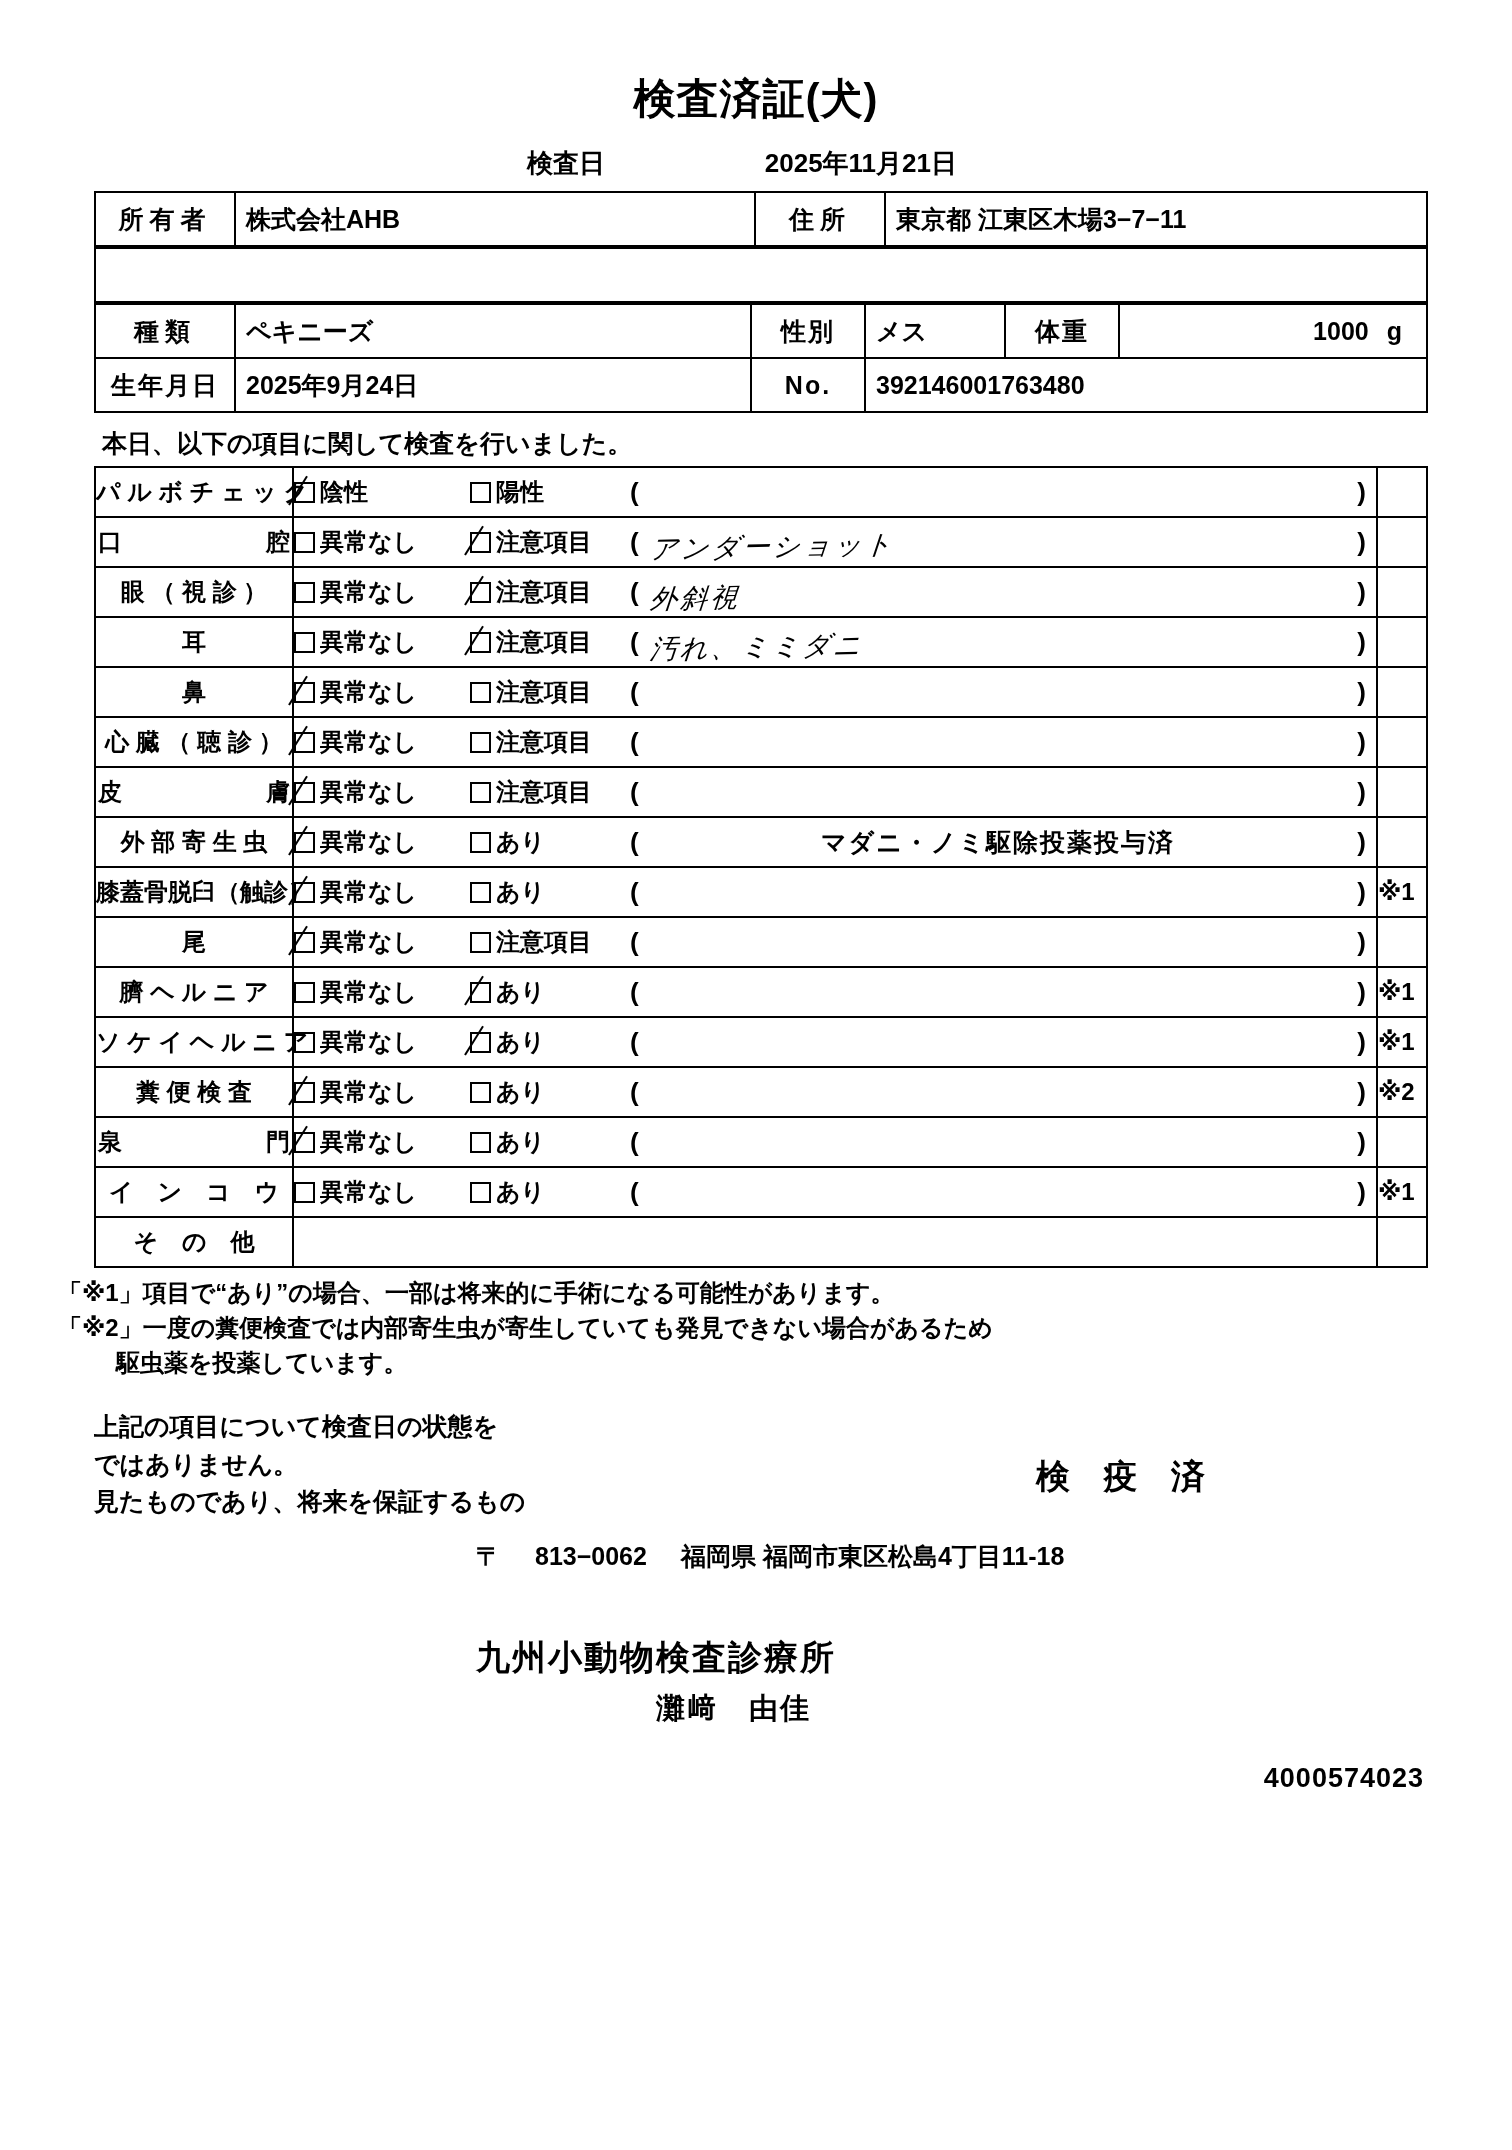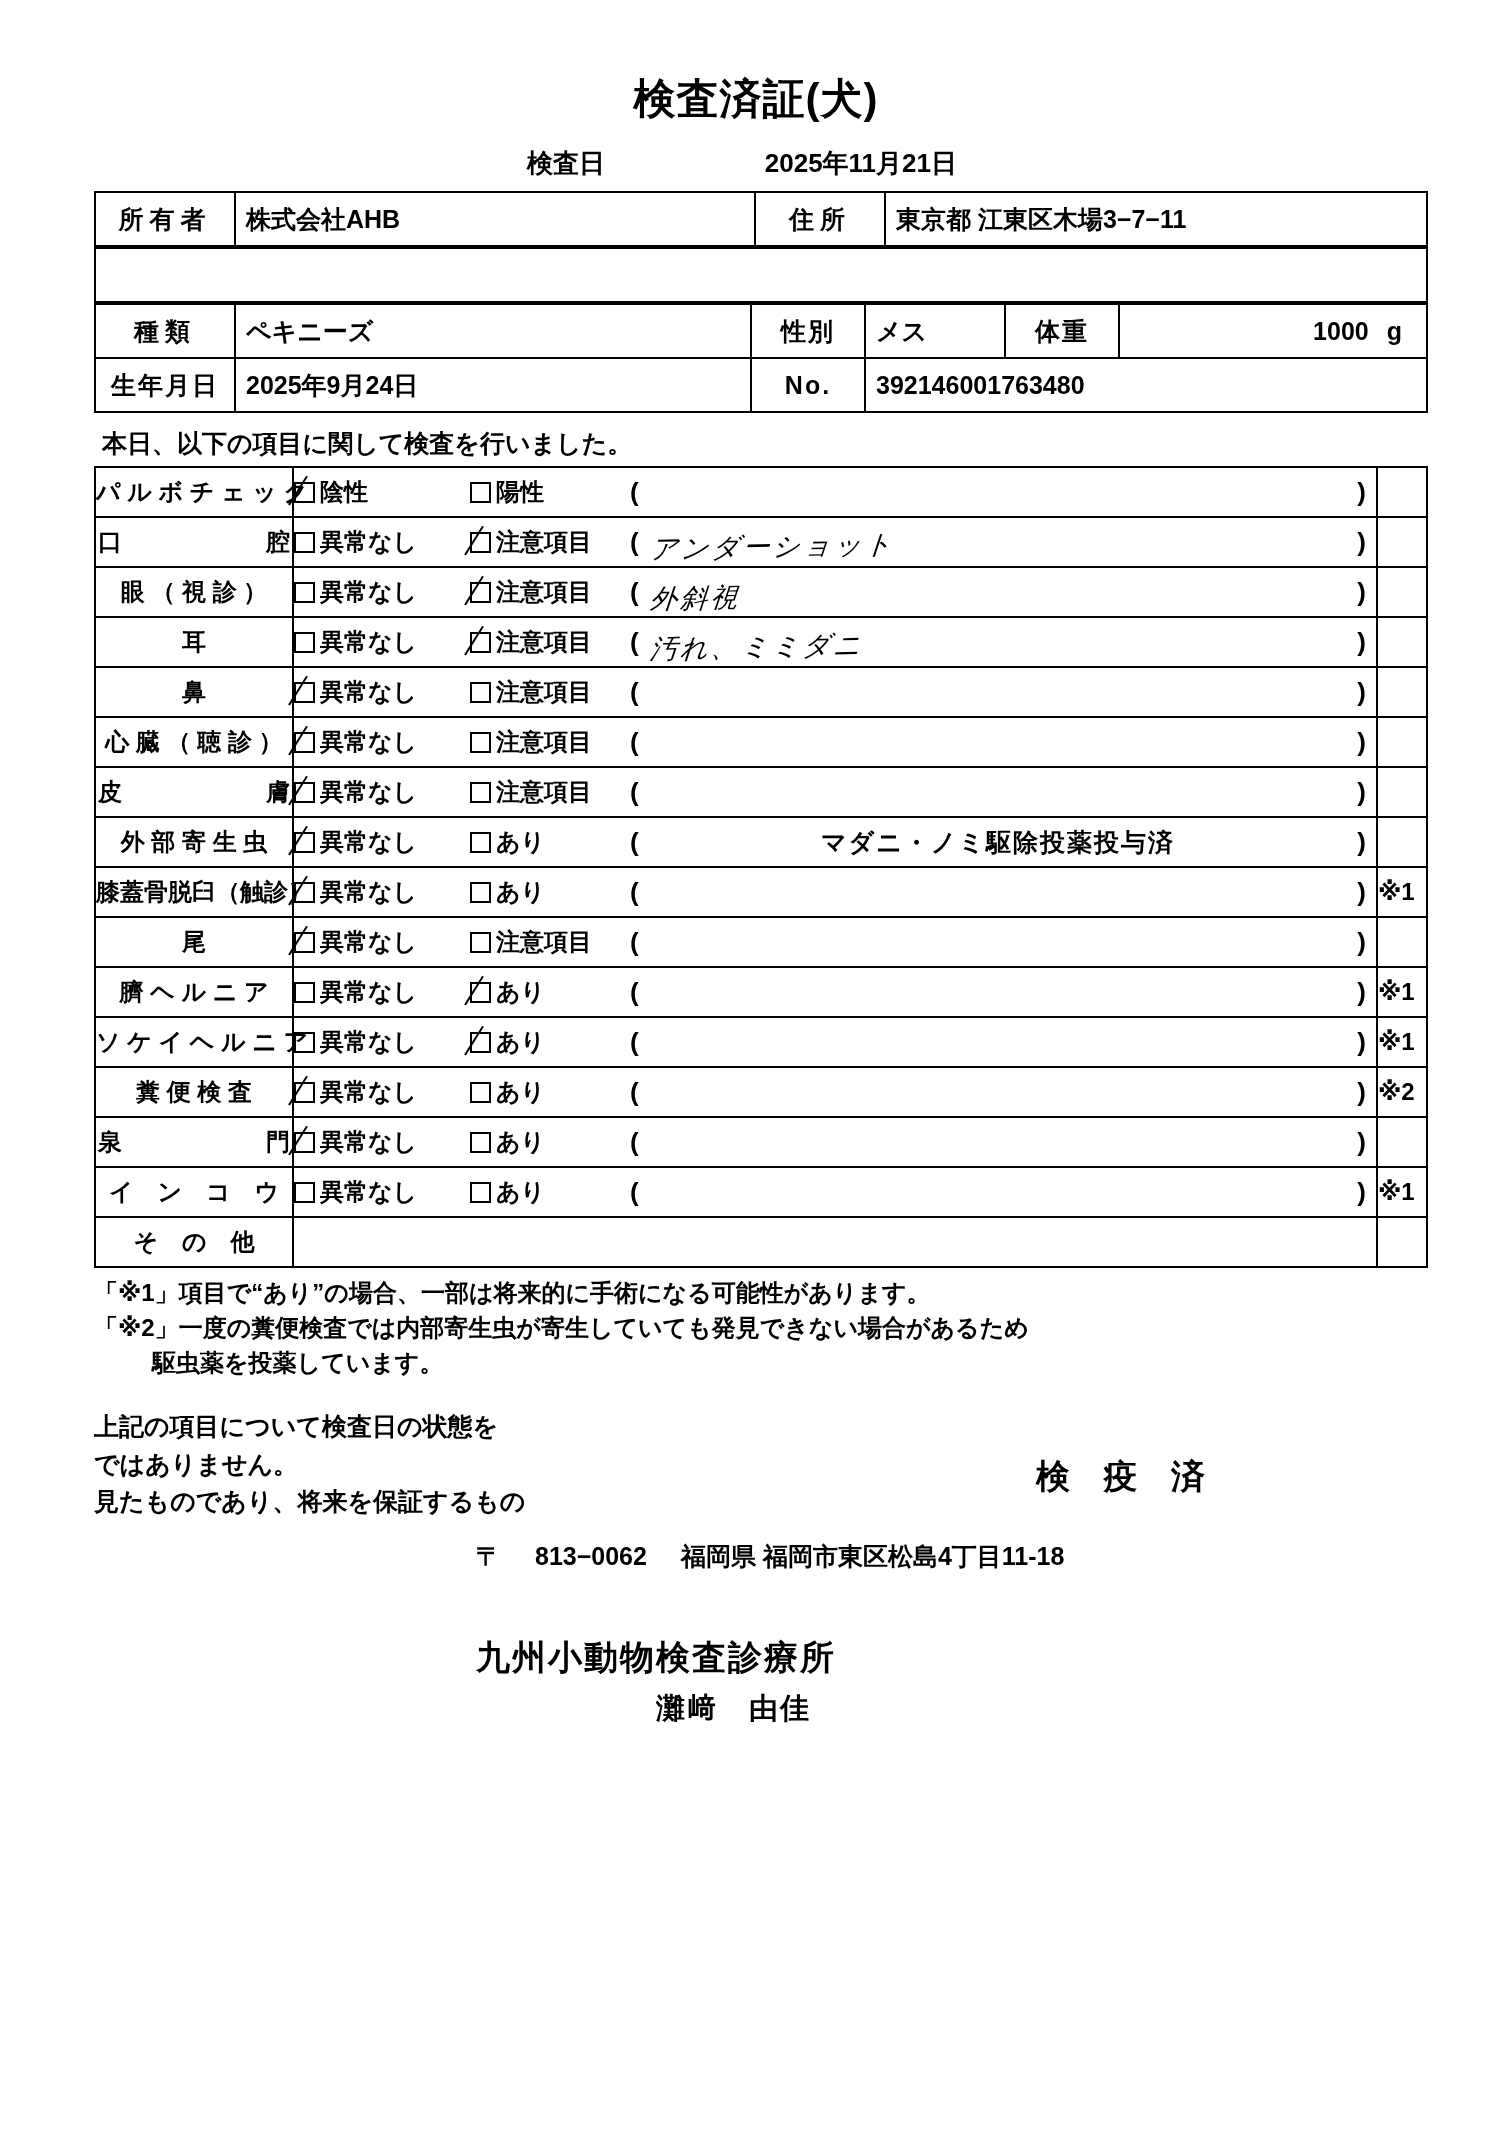--- a/index.html
+++ b/index.html
@@ -196,21 +196,21 @@
     text-align: left;
     padding-left: 12px;
     flex: 1;
   }
   td.ex-other {
     height: 54px;
   }
 
   
   .notes {
-    margin: 8px 0 0 78px;
+    margin: 8px 0 0 42px;
     font-size: 24px;
     font-weight: bold;
     line-height: 1.45;
   }
   .notes .indent { padding-left: 58px; }
 
   
   .lower {
     position: relative;
     margin-top: 28px;
@@ -676,14 +676,15 @@
   </div>
 
   <div class="addr-line">
     <span class="zip">〒</span><span class="zip">813−0062</span><span>福岡県 福岡市東区松島4丁目11-18</span>
   </div>
 
 
   <div class="clinic">九州小動物検査診療所</div>
   <div class="vet">灘﨑　由佳</div>
 
+  <div class="docnum">4000574023</div>
 
 </div>
 
 </body></html>

